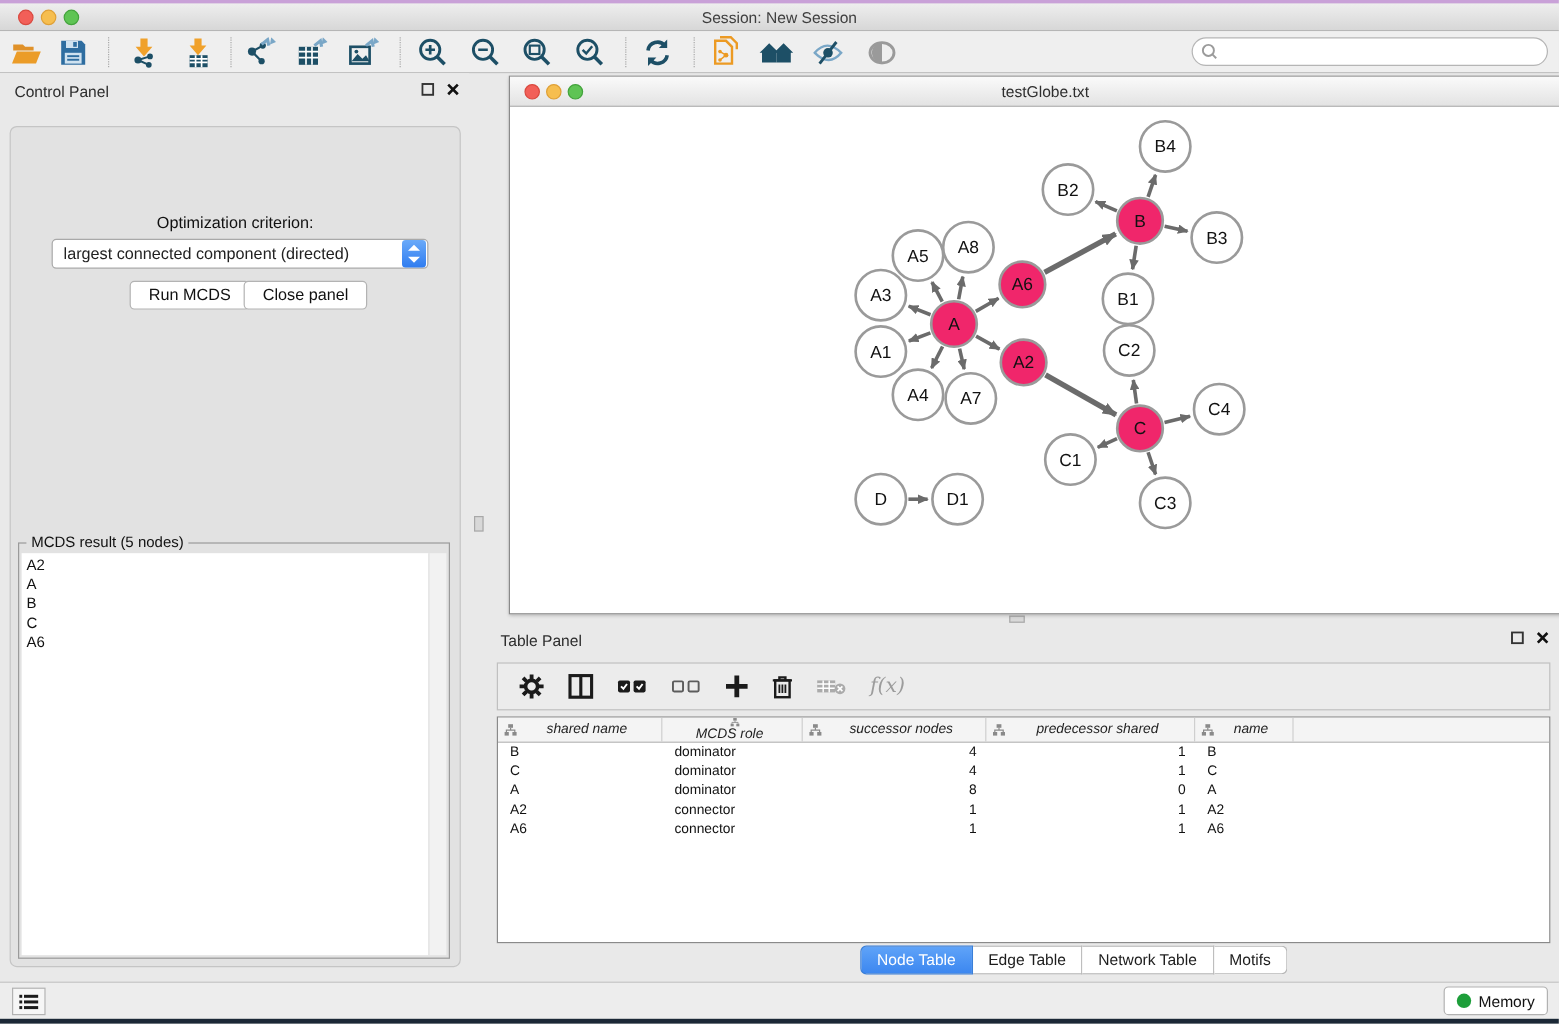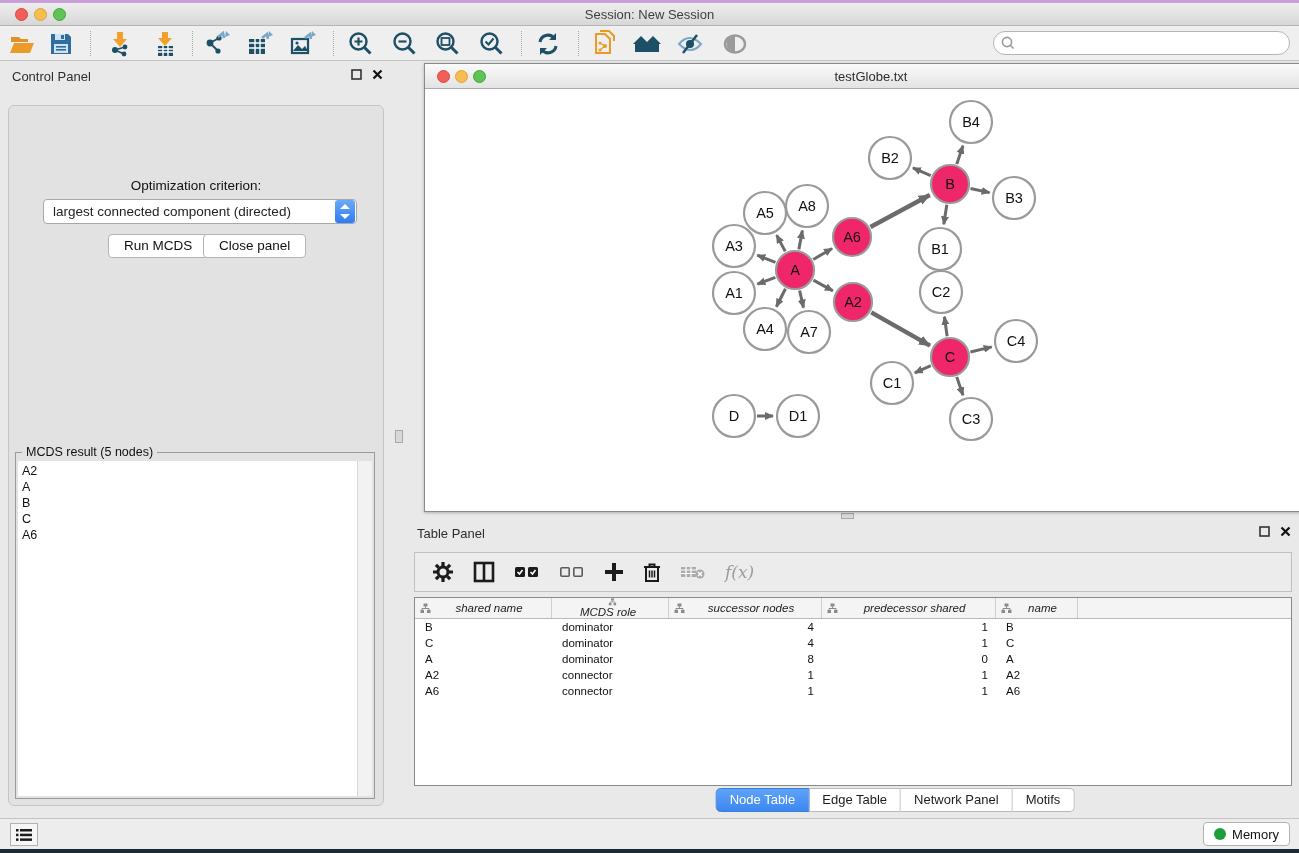--- a/index.html
+++ b/index.html
@@ -555,21 +555,21 @@
           <div class="td" style="width: 117px; padding-left: 10px;">connector</div>
           <div class="td" style="width: 153px; text-align: right; padding-right: 8px;">1</div>
           <div class="td" style="width: 174px; text-align: right; padding-right: 8px;">1</div>
           <div class="td" style="width: 82px; padding-left: 10px;">A6</div>
         </div>
       </div>
   </div>
   <div id="tp-tabs" class="seg abs">
       <div class="seg-tab active">Node Table</div>
       <div class="seg-tab">Edge Table</div>
-      <div class="seg-tab">Network Panel</div>
+      <div class="seg-tab">Network Table</div>
       <div class="seg-tab">Motifs</div>
     </div>
 </div>
 
 <div id="statusbar" class="abs">
   <div id="list-btn">
     <svg width="16" height="14" viewBox="0 0 16 14">
       <rect x="0" y="1" width="2.5" height="2.5" fill="#1b1b1b"></rect>
         <rect x="4" y="1" width="12" height="2.5" fill="#1b1b1b"></rect>
       <rect x="0" y="5.7" width="2.5" height="2.5" fill="#1b1b1b"></rect>

